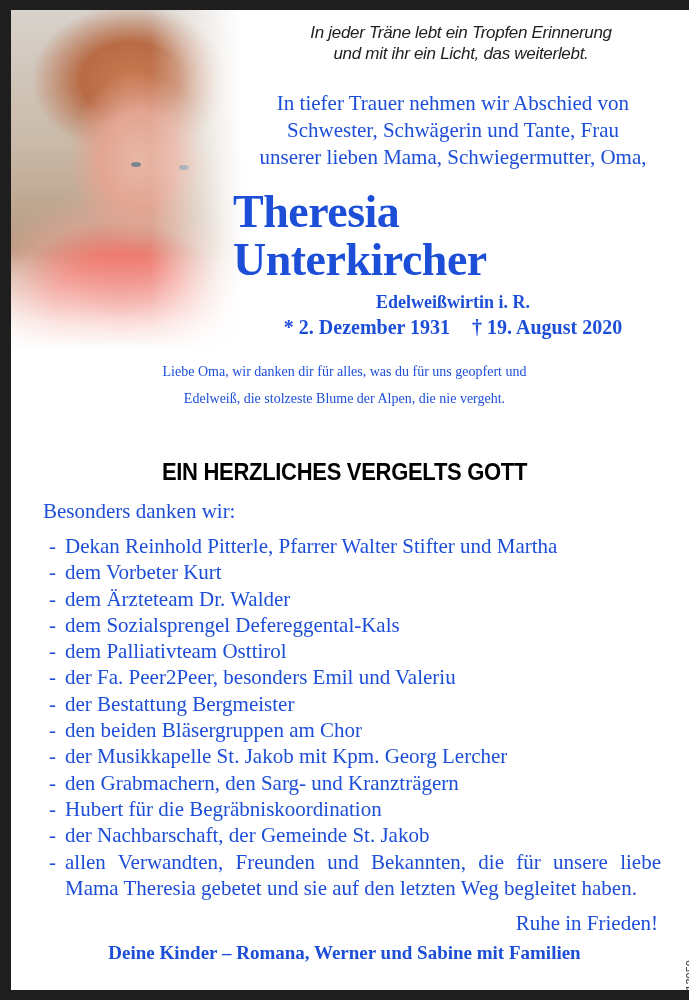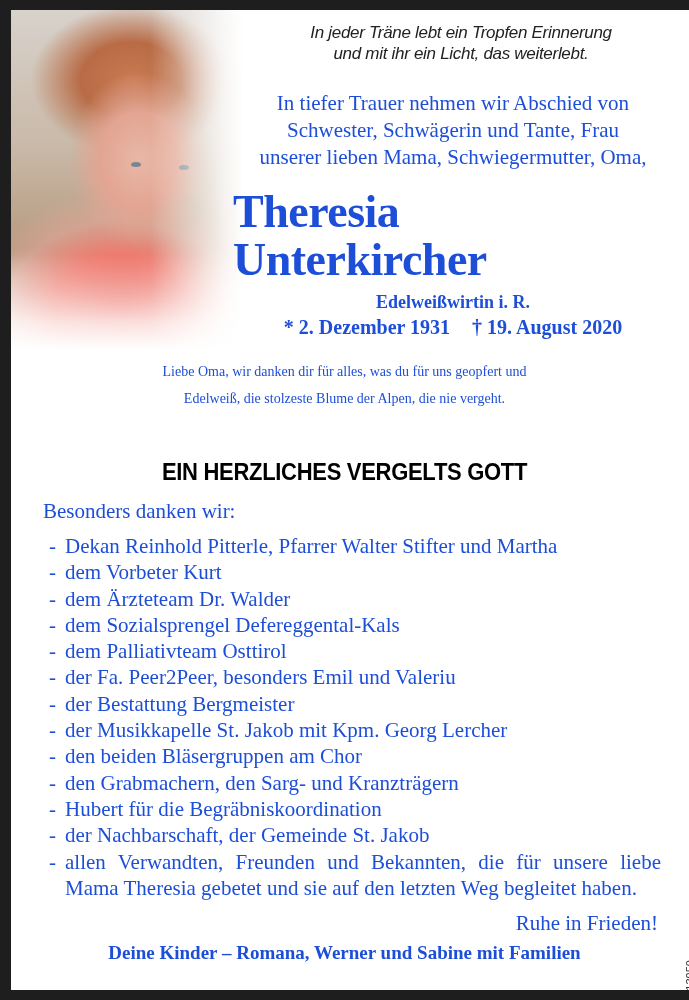--- a/index.html
+++ b/index.html
@@ -126,22 +126,22 @@
   <div class="thanks-intro serif">Besonders danken wir:</div>
 
   <ul class="thanks-list serif">
     <li>Dekan Reinhold Pitterle, Pfarrer Walter Stifter und Martha</li>
     <li>dem Vorbeter Kurt</li>
     <li>dem Ärzteteam Dr. Walder</li>
     <li>dem Sozialsprengel Defereggental-Kals</li>
     <li>dem Palliativteam Osttirol</li>
     <li>der Fa. Peer2Peer, besonders Emil und Valeriu</li>
     <li>der Bestattung Bergmeister</li>
+    <li>den beiden Bläsergruppen am Chor</li>
     <li>der Musikkapelle St. Jakob mit Kpm. Georg Lercher</li>
-    <li>den beiden Bläsergruppen am Chor</li>
     <li>den Grabmachern, den Sarg- und Kranzträgern</li>
     <li>Hubert für die Begräbniskoordination</li>
     <li>der Nachbarschaft, der Gemeinde St. Jakob</li>
     <li>
       <div style="text-align:justify;text-align-last:justify;">allen Verwandten, Freunden und Bekannten, die für unsere liebe</div>
       <div>Mama Theresia gebetet und sie auf den letzten Weg begleitet haben.</div>
     </li>
   </ul>
 
   <div class="rip serif">Ruhe in Frieden!</div>

